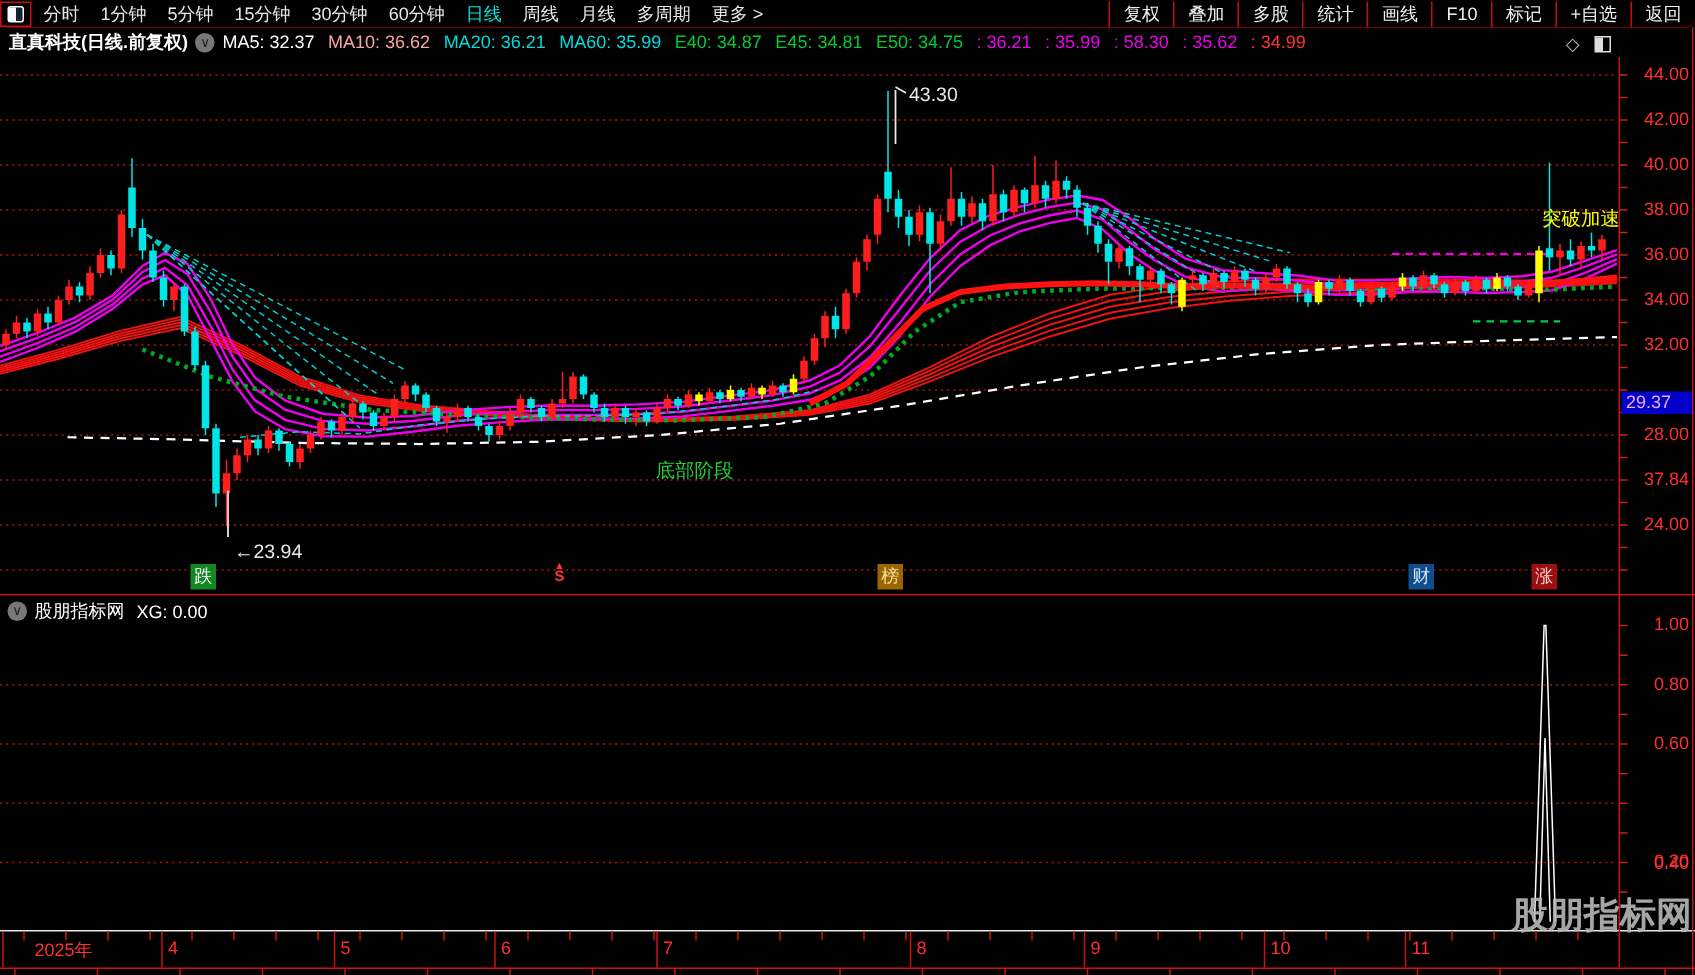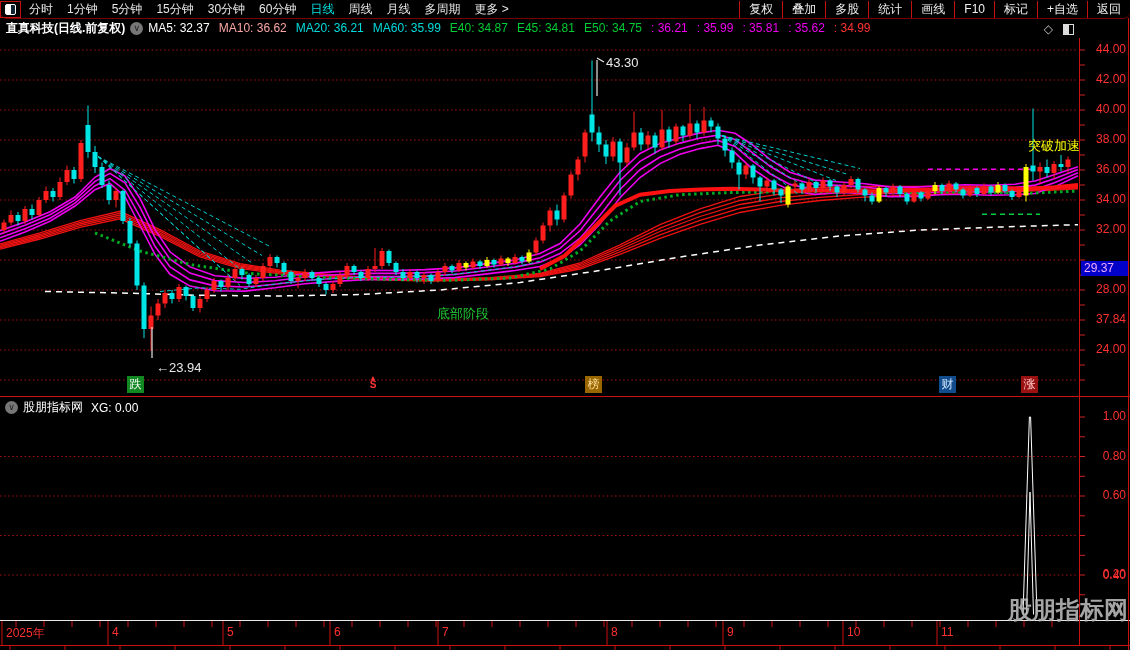--- a/index.html
+++ b/index.html
@@ -83,21 +83,21 @@
     <span id="ind-values" style="display:flex;">
         <span class="ind-val" style="color: rgb(255, 255, 255);">MA5: 32.37</span>
         <span class="ind-val" style="color: #fca5a5;">MA10: 36.62</span>
         <span class="ind-val" style="color: rgb(0, 220, 220);">MA20: 36.21</span>
         <span class="ind-val" style="color: rgb(0, 220, 220);">MA60: 35.99</span>
         <span class="ind-val" style="color: rgb(0, 204, 51);">E40: 34.87</span>
         <span class="ind-val" style="color: rgb(0, 204, 51);">E45: 34.81</span>
         <span class="ind-val" style="color: rgb(0, 204, 51);">E50: 34.75</span>
         <span class="ind-val" style="color: rgb(238, 0, 238);">: 36.21</span>
         <span class="ind-val" style="color: rgb(238, 0, 238);">: 35.99</span>
-        <span class="ind-val" style="color: rgb(238, 0, 238);">: 35.81</span>
+        <span class="ind-val" style="color: rgb(238, 0, 238);">: 58.30</span>
         <span class="ind-val" style="color: rgb(238, 0, 238);">: 35.62</span>
         <span class="ind-val" style="color: rgb(255, 51, 51);">: 34.99</span>
       </span>
   </div>
   <div id="info-icons">
     <span id="diamond-icon">◇</span>
     <span id="split-icon"></span>
   </div>
 
   <div id="chart-wrap"><svg width="1130" height="650" viewBox="0 0 1130 650" xmlns="http://www.w3.org/2000/svg">
@@ -591,21 +591,21 @@
     <div class="ax-label" style="left: 1082px; top: 192px;">34.00</div>
     <div class="ax-label" style="left: 1082px; top: 222px;">32.00</div>
     <div class="ax-label" style="left: 1082px; top: 282px;">28.00</div>
     <div class="ax-label" style="left: 1082px; top: 312px;">37.84</div>
     <div class="ax-label" style="left: 1082px; top: 342px;">24.00</div>
     <div class="ax-label" style="left: 1082px; top: 409px;">1.00</div>
     <div class="ax-label" style="left: 1082px; top: 448.5px;">0.80</div>
     <div class="ax-label" style="left: 1082px; top: 488px;">0.60</div>
     <div class="ax-label" style="left: 1082px; top: 527.5px; margin-top: 40px;">0.40</div>
     <div class="ax-label" style="left: 1082px; top: 567px;">0.20</div>
-    <div class="date-label" style="left: 6px;">2025年</div>
+    <div class="date-label" style="left: 23px;">2025年</div>
     <div class="date-label" style="left: 112px;">4</div>
     <div class="date-label" style="left: 227px;">5</div>
     <div class="date-label" style="left: 334px;">6</div>
     <div class="date-label" style="left: 442px;">7</div>
     <div class="date-label" style="left: 611px;">8</div>
     <div class="date-label" style="left: 727px;">9</div>
     <div class="date-label" style="left: 847px;">10</div>
     <div class="date-label" style="left: 941px;">11</div>
   </div>
 

